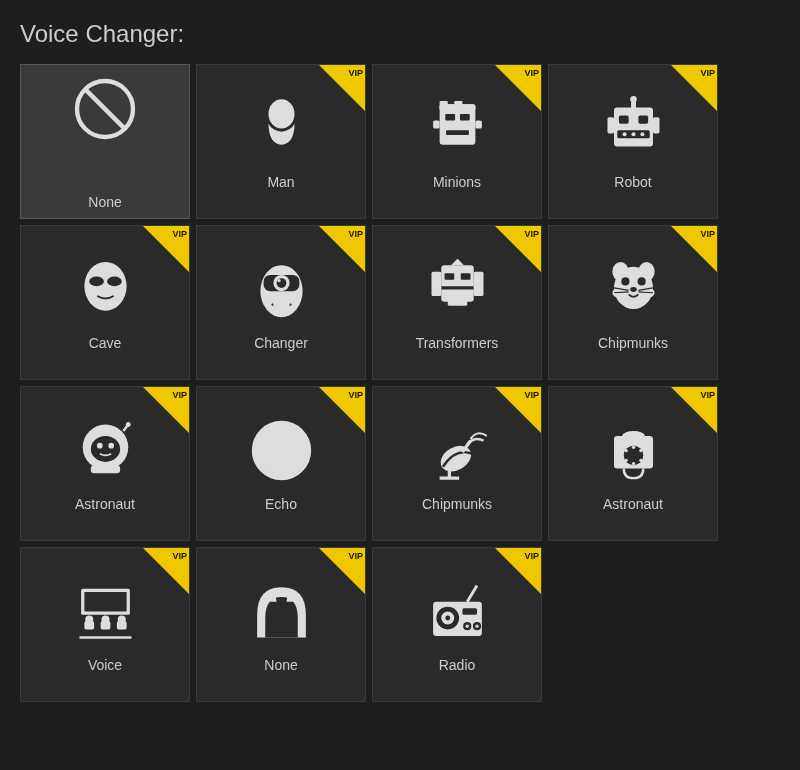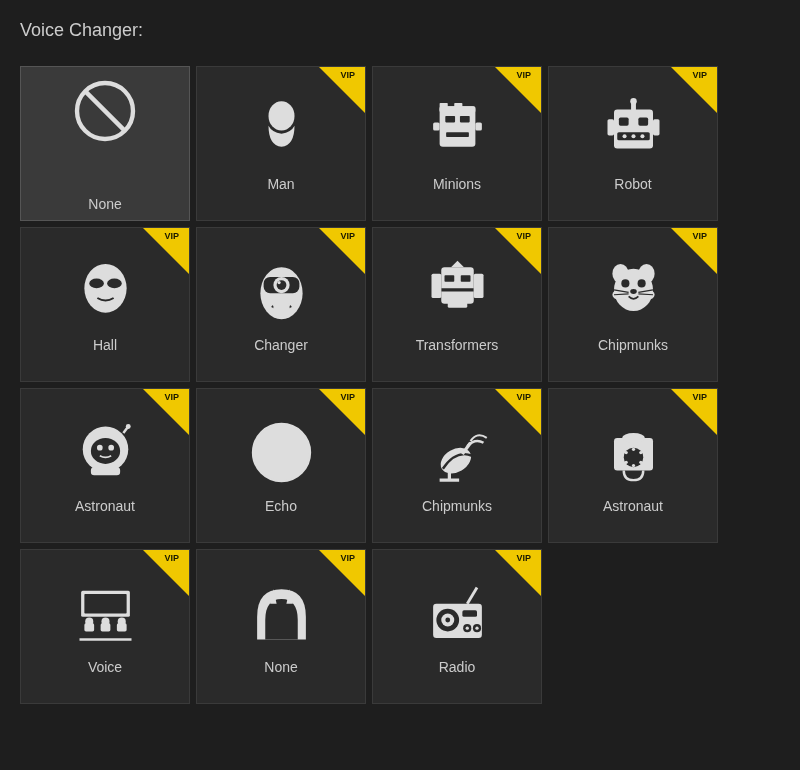--- a/index.html
+++ b/index.html
@@ -7,24 +7,24 @@
     body {
       background: #1e1e1e;
       font-family: 'Segoe UI', Arial, sans-serif;
       color: #ffffff;
       width: 800px;
       min-height: 770px;
       padding: 20px;
     }
 
     .section-title {
-      font-size: 18px;
+      font-size: 24px;
       font-weight: 400;
       color: #cccccc;
-      margin-bottom: 25px;
+      margin-bottom: 16px;
     }
 
     .grid {
       display: grid;
       grid-template-columns: repeat(4, 170px);
       gap: 6px;
     }
 
     .cell {
       background: #2a2a2a;
@@ -53,21 +53,21 @@
       width: 0;
       height: 0;
       border-style: solid;
       border-width: 0 46px 46px 0;
       border-color: transparent #f0c800 transparent transparent;
     }
 
     .vip-text {
       position: absolute;
       top: 4px;
-      right: 10px;
+      right: 2px;
       font-size: 9px;
       font-weight: 700;
       color: #1a1a00;
       z-index: 10;
       line-height: 1;
     }
 
     .cell-icon {
       width: 70px;
       height: 70px;
@@ -170,21 +170,21 @@
       <div class="cell-icon">
         <svg viewBox="0 0 80 80" width="65" height="65" fill="#dddddd">
     <ellipse cx="40" cy="36" rx="26" ry="30"></ellipse>
 
     <ellipse cx="29" cy="30" rx="9" ry="6" fill="#2a2a2a"></ellipse>
     <ellipse cx="51" cy="30" rx="9" ry="6" fill="#2a2a2a"></ellipse>
 
     <path d="M30 48 Q40 54 50 48" stroke="#2a2a2a" stroke-width="2.5" fill="none"></path>
   </svg>
       </div>
-      <div class="cell-label">Hall</div>
+      <div class="cell-label">Cave</div>
     </div>
     <div class="cell">
       <div class="vip-badge"></div>
       <span class="vip-text">VIP</span>
       <div class="cell-icon">
         <svg viewBox="0 0 80 80" width="65" height="65" fill="#dddddd">
 
     <ellipse cx="40" cy="42" rx="26" ry="32"></ellipse>
 
     <rect x="18" y="22" width="44" height="20" rx="8" fill="#2a2a2a"></rect>

